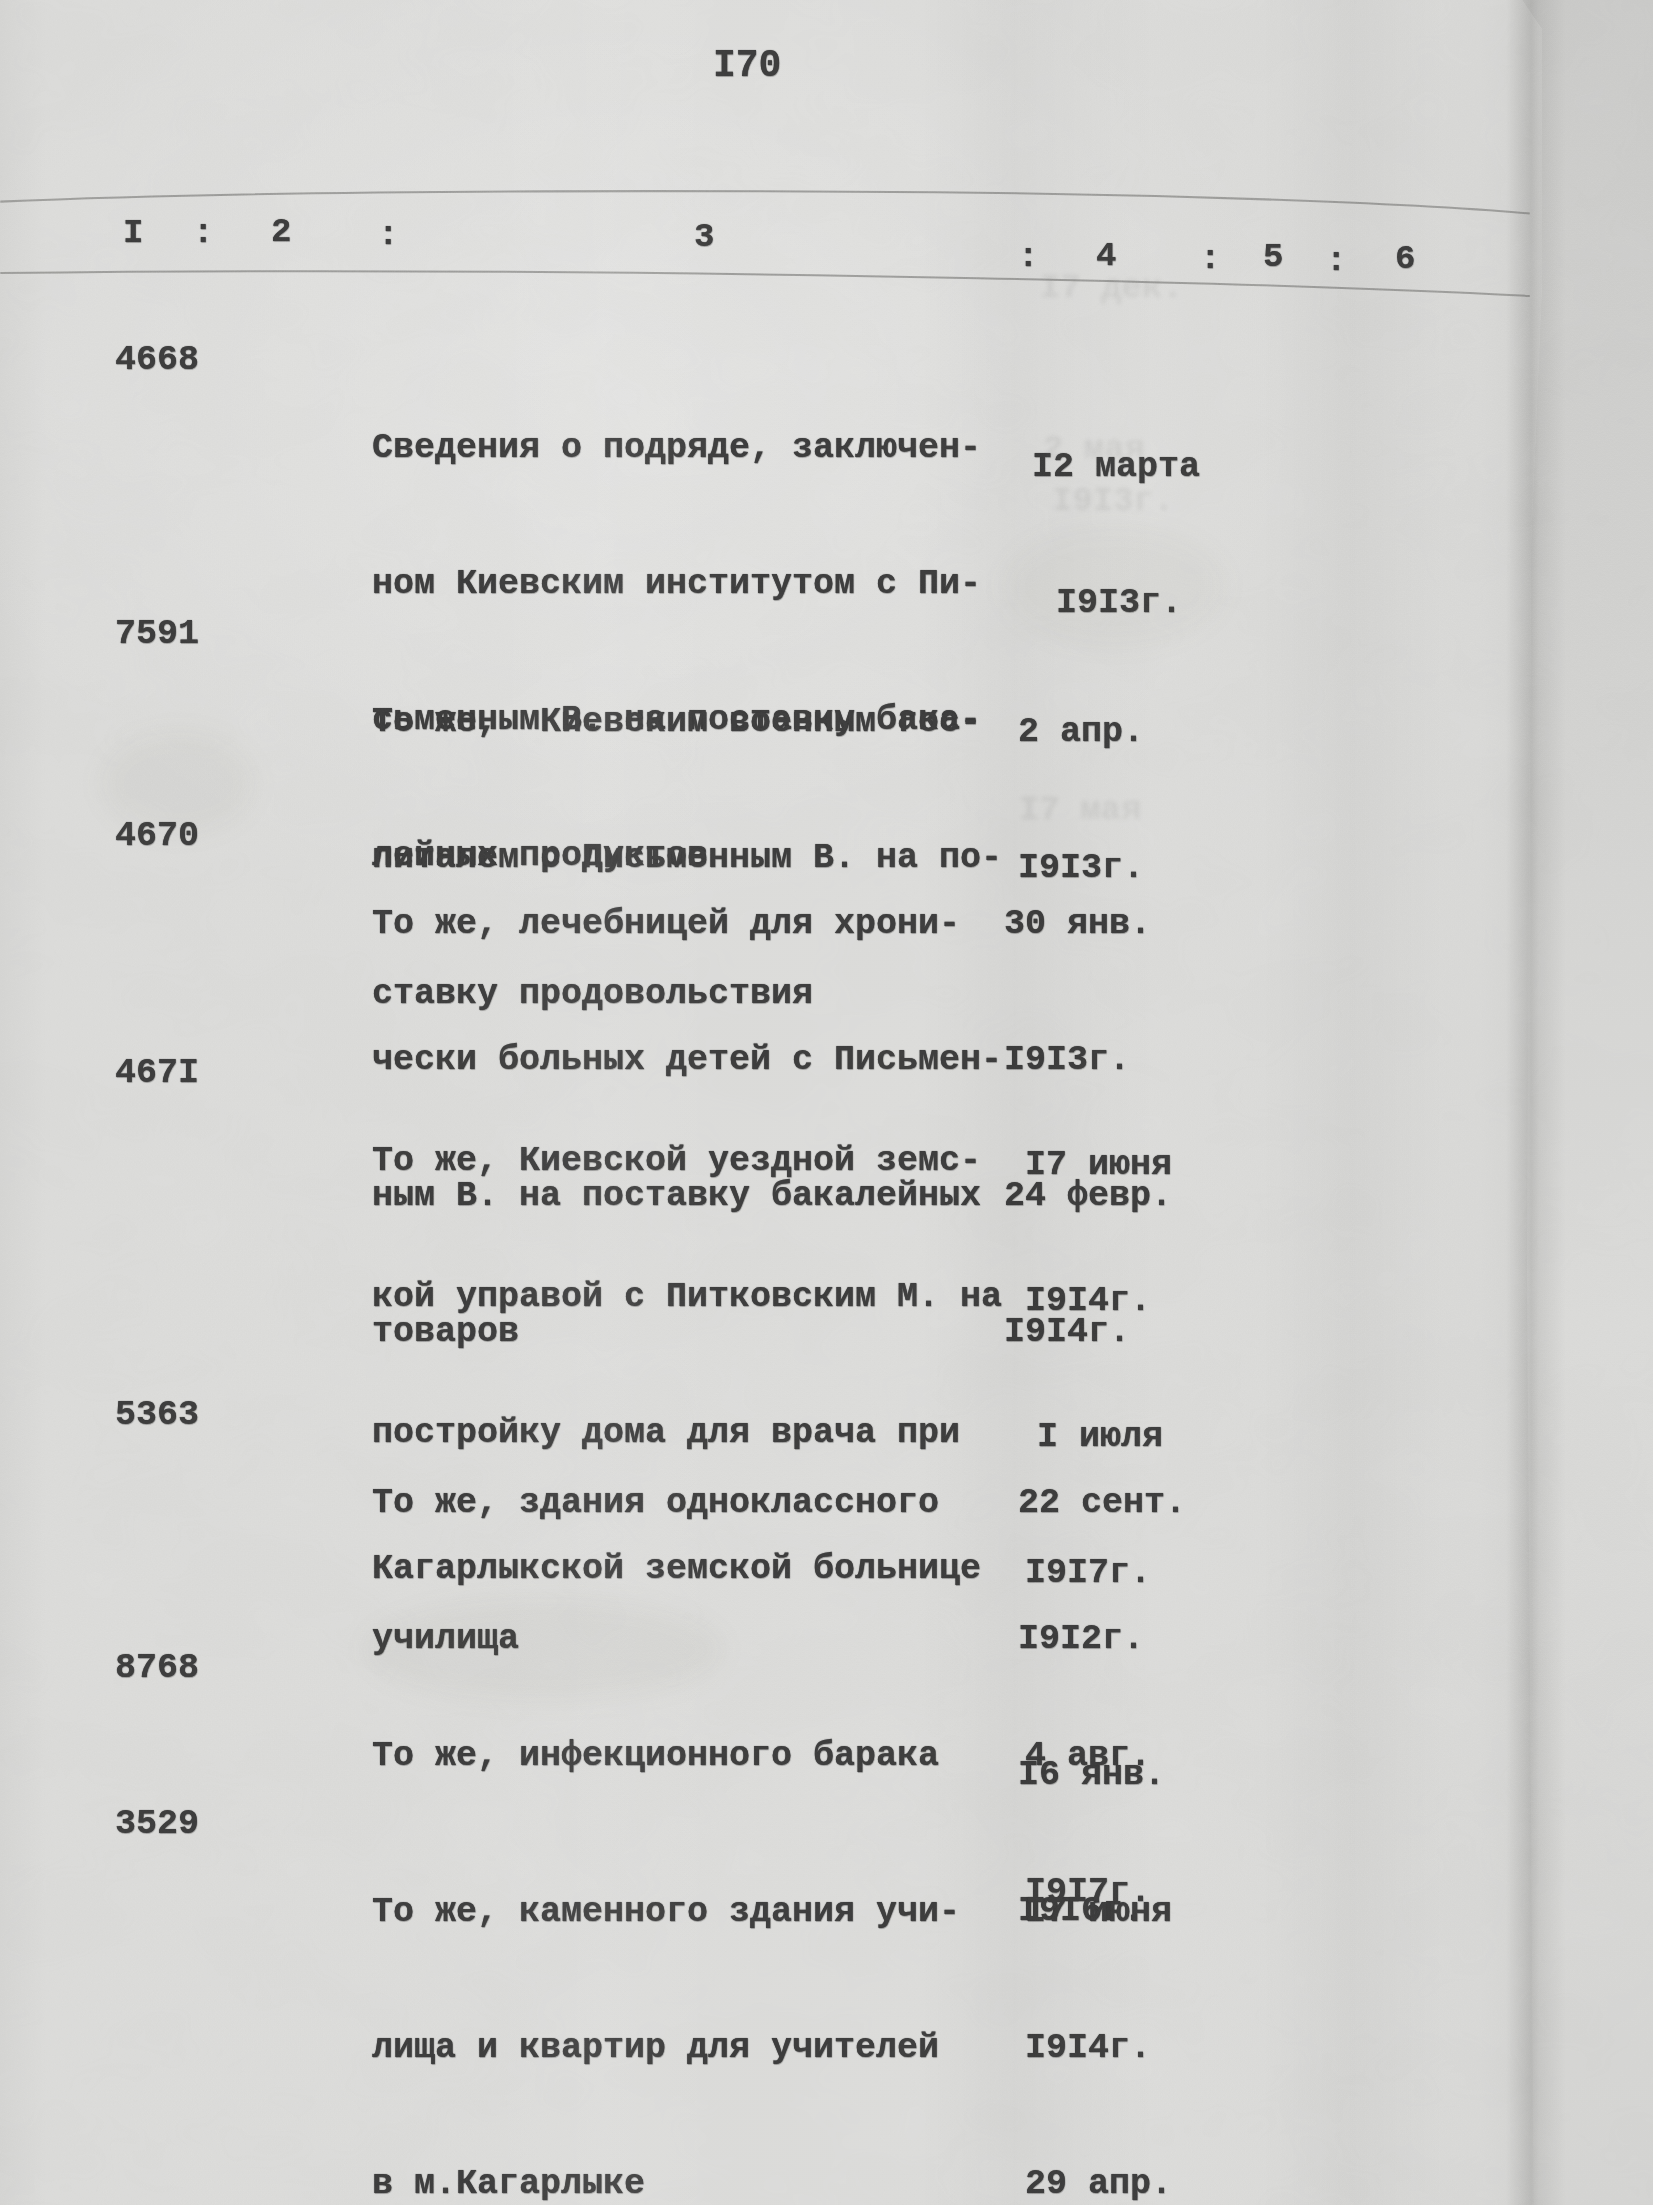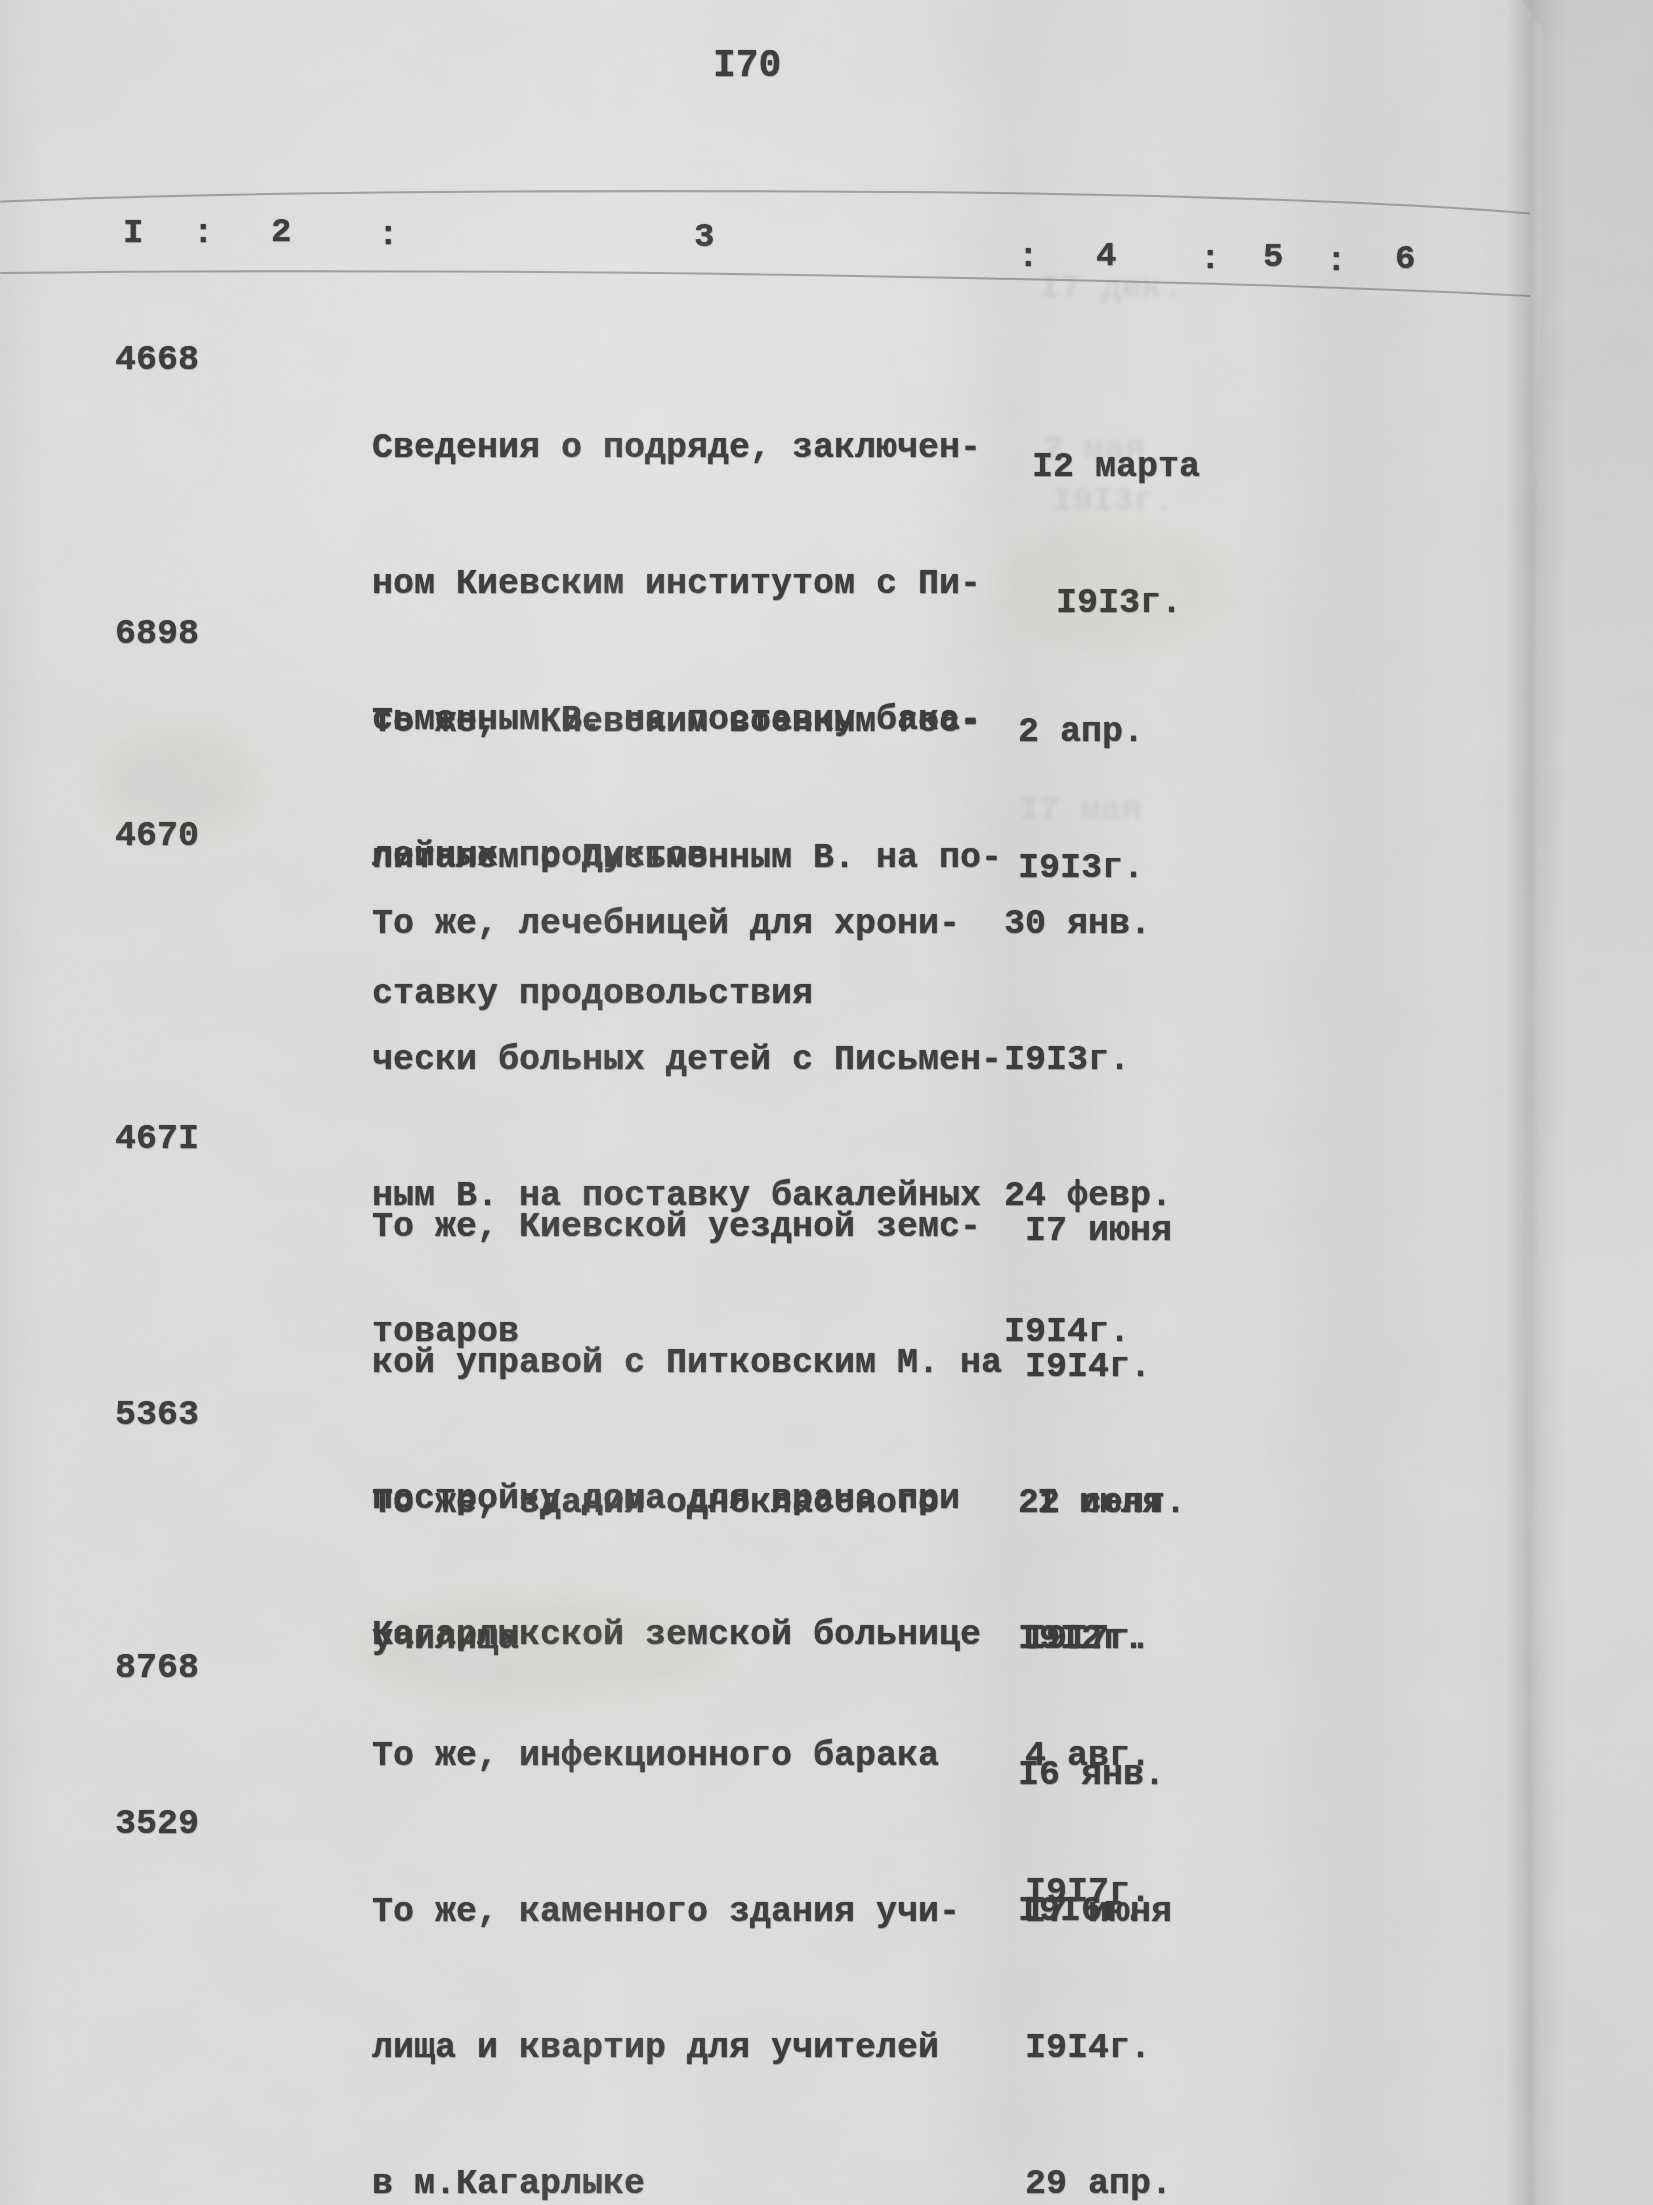--- a/index.html
+++ b/index.html
@@ -83,21 +83,21 @@
       <span class="ln">сьменным В. на поставку бака-</span>
       <span class="ln">лейных продуктов</span>
     </div>
     <div class="dates" style="top:18.7px;left:1032px">
       <span class="ln">I2 марта</span>
       <span class="ln" style="padding-left:24px">I9I3г.</span>
     </div>
   </div>
 
   <div class="entry tw" style="top:614px">
-    <div class="num">6898</div>
+    <div class="num">7591</div>
     <div class="desc">
       <span class="ln">То же,  Киевским военным гос-</span>
       <span class="ln">питалем с Письменным В. на по-</span>
       <span class="ln">ставку продовольствия</span>
     </div>
     <div class="dates" style="top:10.2px">
       <span class="ln">2 апр.</span>
       <span class="ln">I9I3г.</span>
     </div>
   </div>
@@ -111,21 +111,21 @@
       <span class="ln">товаров</span>
     </div>
     <div class="dates" style="left:1004px">
       <span class="ln">30 янв.</span>
       <span class="ln">I9I3г.</span>
       <span class="ln">24 февр.</span>
       <span class="ln">I9I4г.</span>
     </div>
   </div>
 
-  <div class="entry tw" style="top:1119px">
+  <div class="entry tw" style="top:1053px">
     <div class="num">467I</div>
     <div class="desc">
       <span class="ln">То же, Киевской уездной земс-</span>
       <span class="ln">кой управой с Питковским М. на</span>
       <span class="ln">постройку дома для врача при</span>
       <span class="ln">Кагарлыкской земской больнице</span>
     </div>
     <div class="dates" style="top:4.3px;left:1025px">
       <span class="ln">I7 июня</span>
       <span class="ln">I9I4г.</span>

